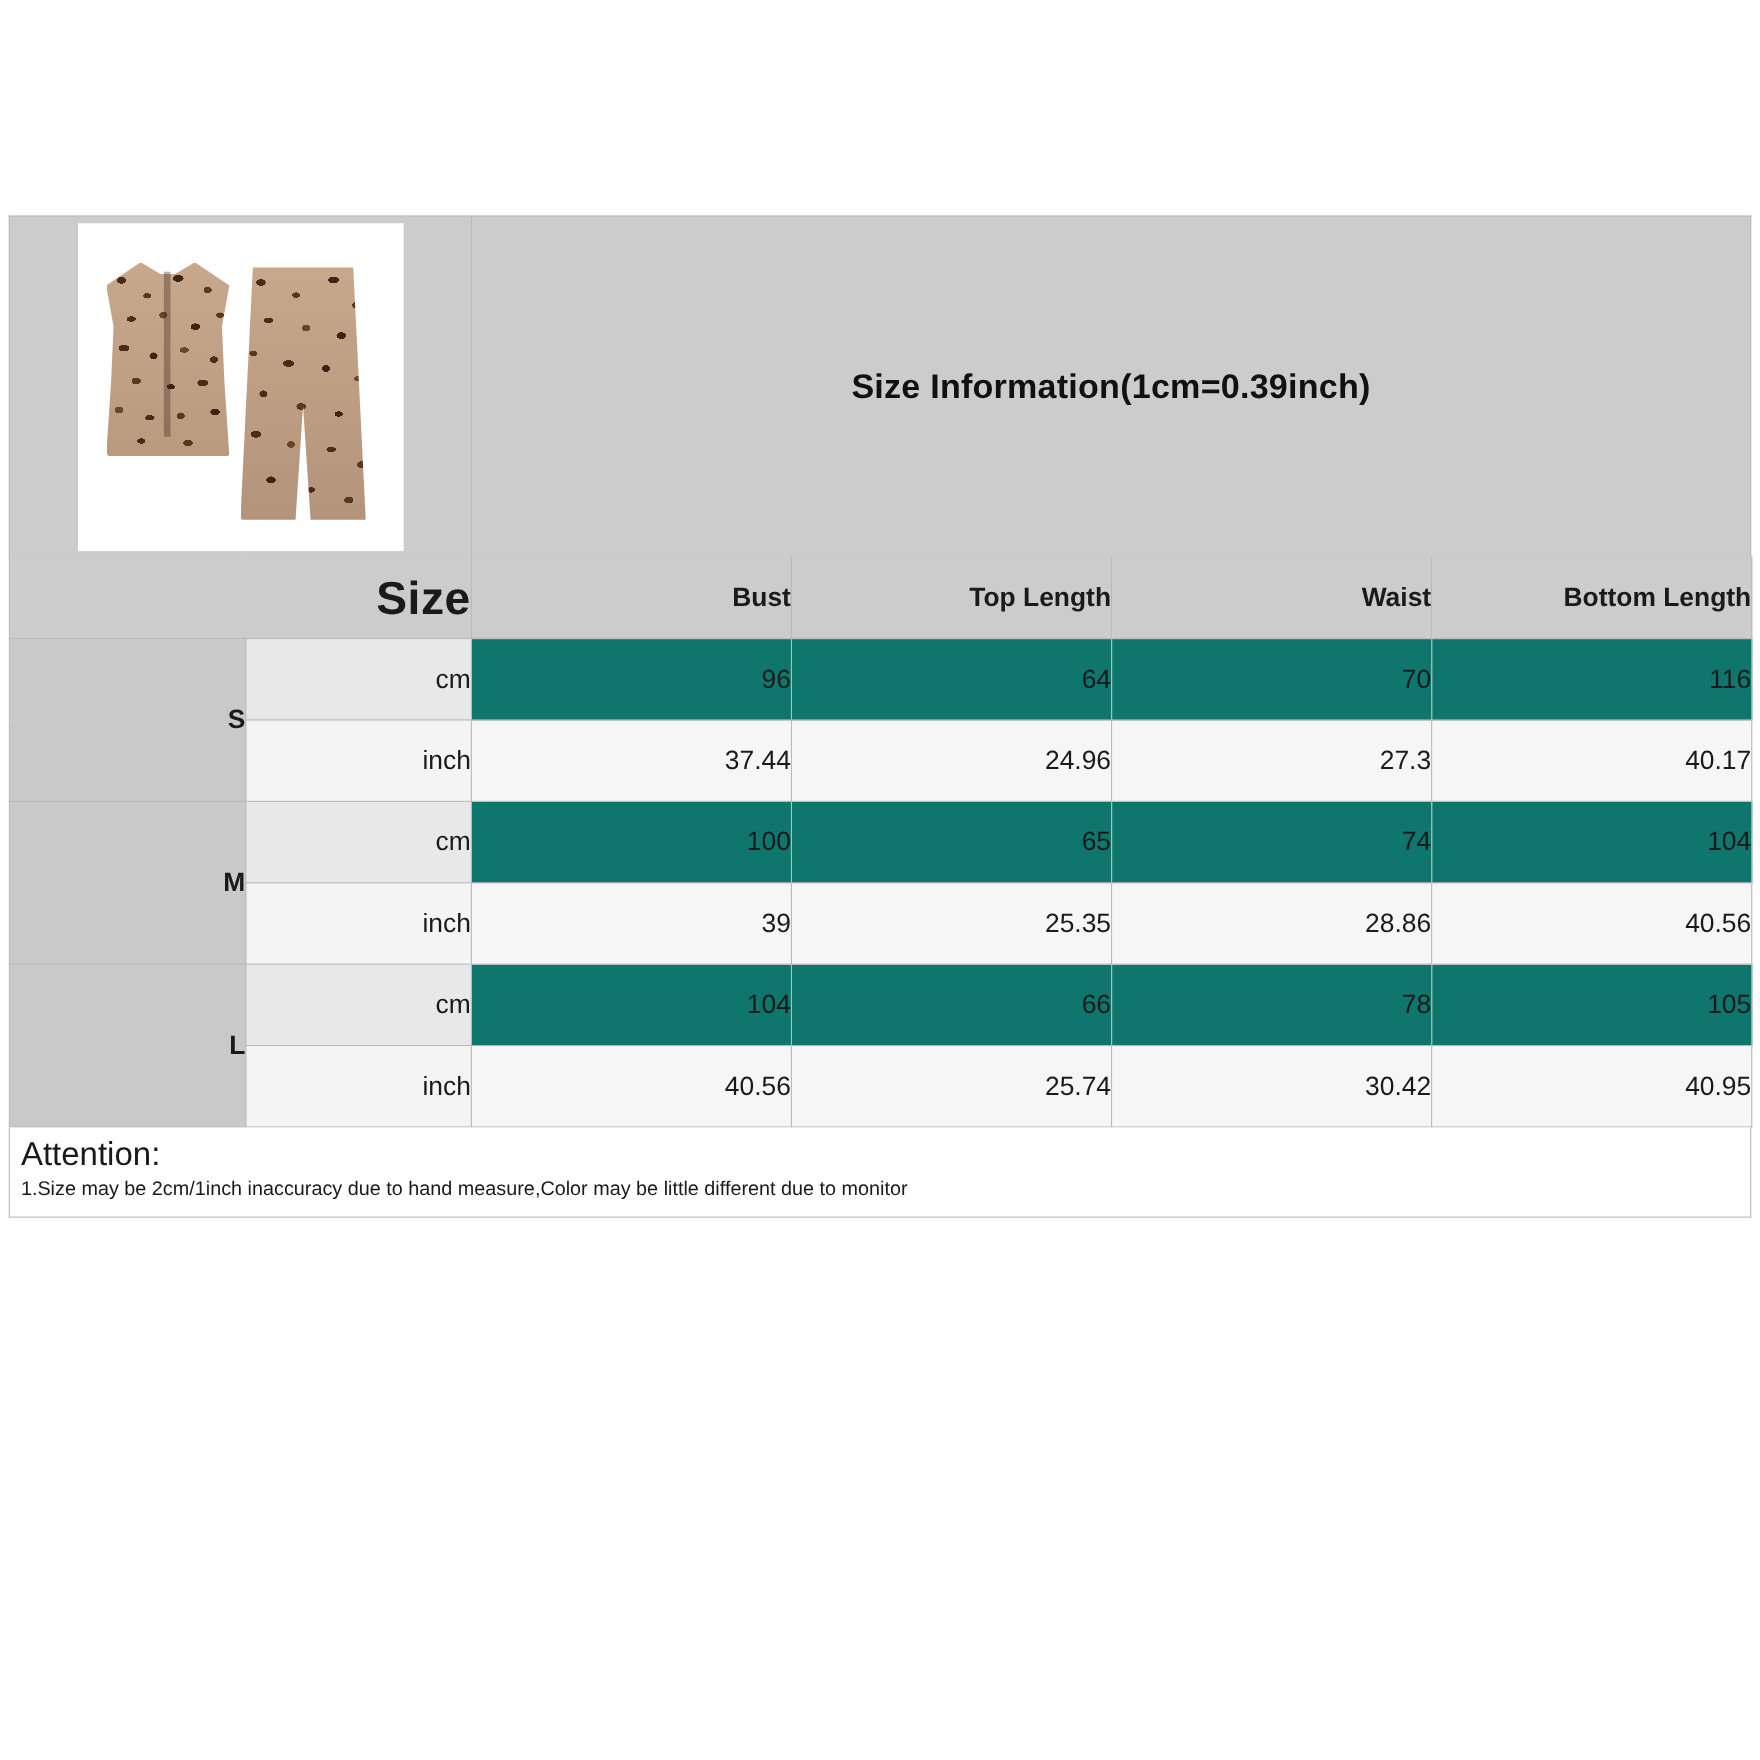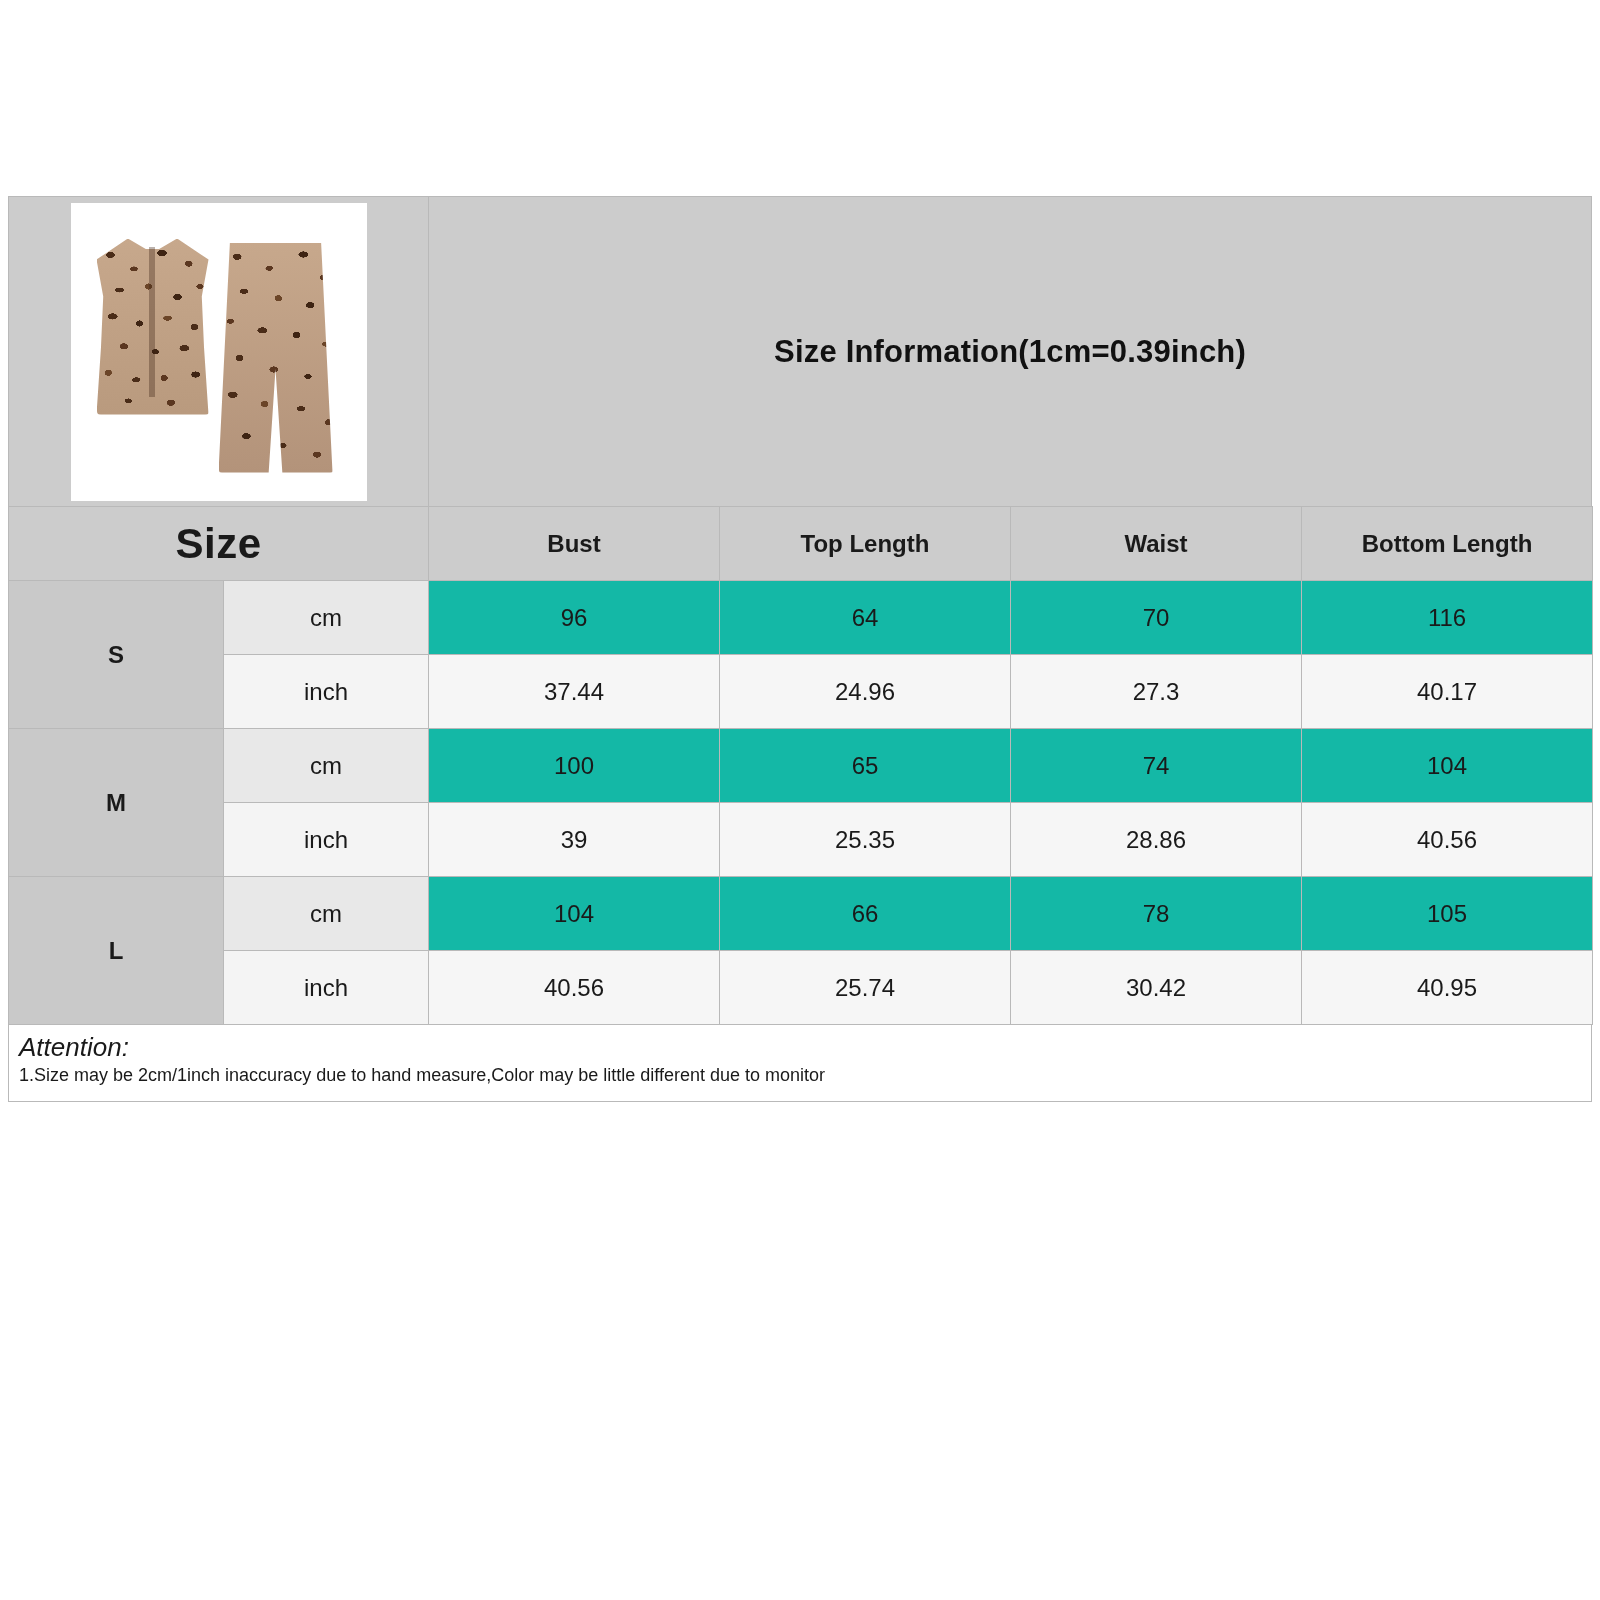--- a/index.html
+++ b/index.html
@@ -155,21 +155,21 @@
   }
 
   
   table.size-table {
     border-collapse: collapse;
     width: 100%;
     table-layout: fixed;
   }
   table.size-table td, table.size-table th {
     border: 1px solid #b9b9b9;
-    text-align: center;
+    text-align: right;
     vertical-align: middle;
     font-size: 24px;
     color: #1a1a1a;
     padding: 0;
     height: 73px;
   }
   .col-size { width: 215px; }
   .col-unit { width: 205px; }
   .col-data { width: 291px; }
 
@@ -188,41 +188,41 @@
     background: #c9c9c9;
     font-weight: bold;
     font-size: 27px;
   }
   td.unit-label {
     background: #e8e8e8;
     font-weight: normal;
     font-size: 24px;
   }
   td.val {
-    background: #14b8a6;
+    background: #0f766e;
     font-size: 25px;
   }
   tr.row-inch td.unit-label { background: #f4f4f4; }
   tr.row-inch td.val { background: #f6f6f6; }
 
   
   .attention {
     border: 1px solid #b9b9b9;
     border-top: none;
     background: #ffffff;
     padding: 6px 10px 14px 10px;
     box-sizing: border-box;
   }
   .attention .line {
     font-size: 18px;
     line-height: 1.28;
     color: #1a1a1a;
     white-space: pre-wrap;
   }
-  .attention .line.first { font-size: 26px; font-style: italic; }
+  .attention .line.first { font-size: 30px; }
 </style>
 </head>
 <body>
 
 <div class="sheet">
 
   <div class="header-row">
     <div class="img-cell">
       <div class="product-photo">
         <div class="garment-top">

